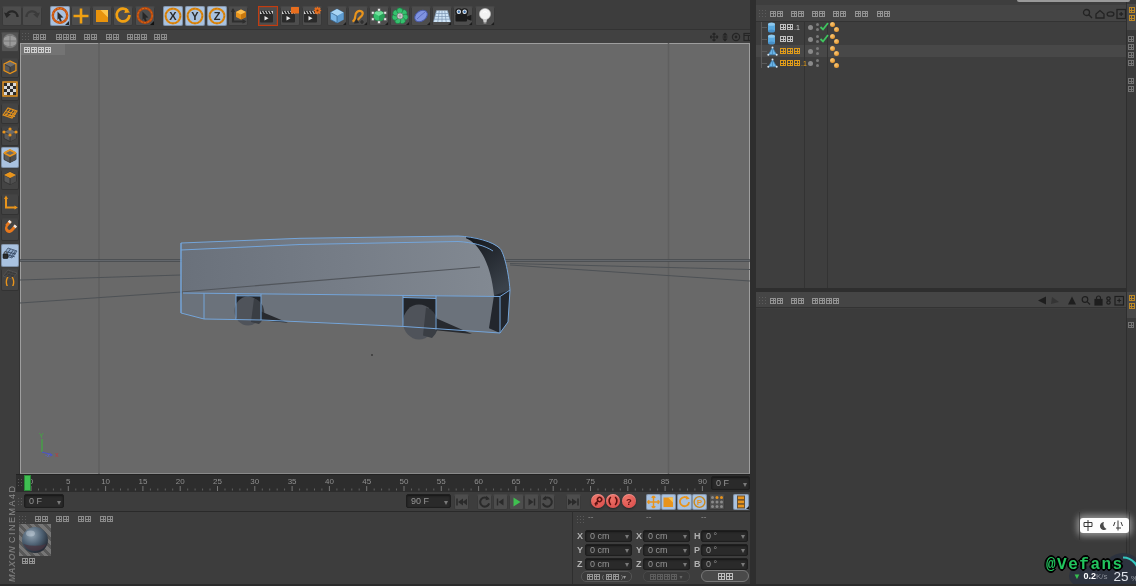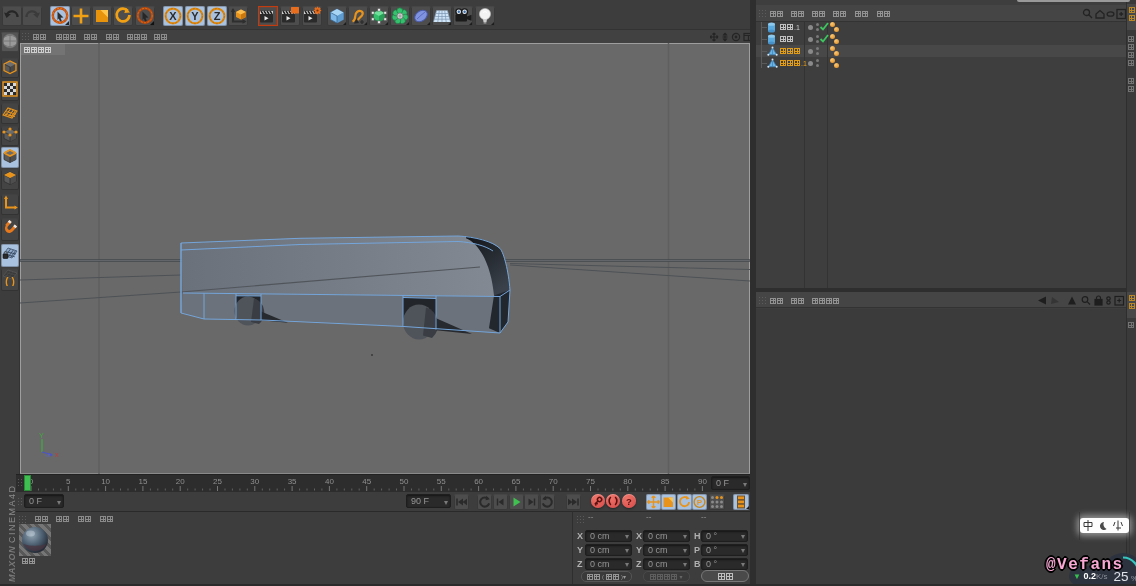--- a/index.html
+++ b/index.html
@@ -1044,14 +1044,14 @@
 <div class="abs" style="left:1069px;top:566px;width:48px;height:20px;background:#2c323e;border-radius:10px"></div>
 <div class="abs" style="left:1103px;top:553px;width:40px;height:40px;border-radius:50%;background:#2c323e;overflow:hidden"></div>
 <div class="abs" style="left:1105px;top:555px;width:36px;height:36px">
       <svg width="36" height="36" viewBox="0 0 36 36" style="display:block">
         <path d="M18,2.5 A15.5,15.5 0 0 1 33.3,20" fill="none" stroke="#35c8c0" stroke-width="2.2"></path>
         <text x="16" y="26" font-size="13.5" fill="#dfe3ea" text-anchor="middle" font-family="Liberation Sans,sans-serif">25</text>
         <text x="26" y="26" font-size="7.5" fill="#9aa0aa" font-family="Liberation Sans,sans-serif">%</text>
       </svg>
     </div>
 <div class="abs" style="left:1073px;top:571px;width:44px;height:12px;font-size:9px;color:#cfd3da"><span style="color:#35c050;font-size:8px">▼</span> <b style="color:#fff">0.2</b><span style="color:#8a8f98;font-size:8px">K/s</span></div>
-<div class="abs" style="left:1046px;top:556px;font-family:'Liberation Mono',monospace;font-weight:bold;font-size:16px;letter-spacing:1.5px;color:#f9a8d4;text-shadow:-2px 0 0 #000,2px 0 0 #000,0 -2px 0 #000,0 2px 0 #000,-1px -1px 0 #000,1px -1px 0 #000,-1px 1px 0 #000,1px 1px 0 #000">@Vefans</div>
+<div class="abs" style="left:1046px;top:556px;font-family:'Liberation Mono',monospace;font-weight:bold;font-size:16px;letter-spacing:1.5px;color:#22c55e;text-shadow:-2px 0 0 #000,2px 0 0 #000,0 -2px 0 #000,0 2px 0 #000,-1px -1px 0 #000,1px -1px 0 #000,-1px 1px 0 #000,1px 1px 0 #000">@Vefans</div>
 <div class="abs" style="left:0;top:584px;width:1136px;height:2px;background:#2b2b2b"></div>
 </div>
 </body></html>

